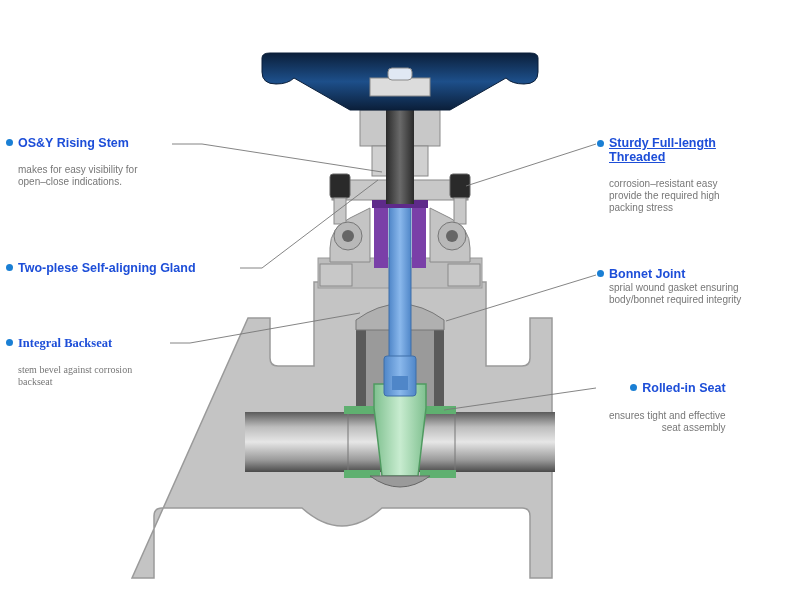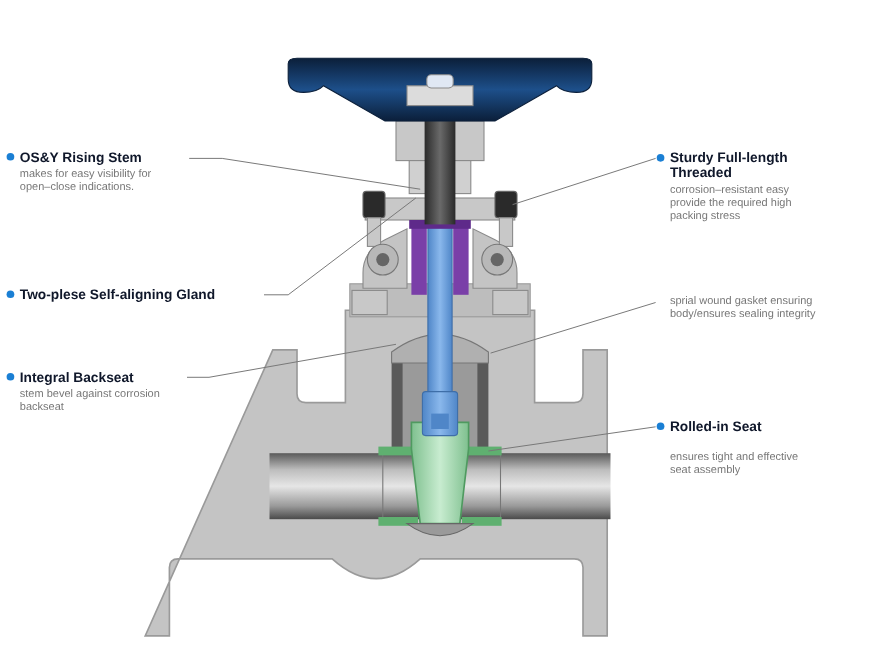--- a/index.html
+++ b/index.html
@@ -1,20 +1,20 @@
 <!DOCTYPE html>
 <html><head>
 <meta charset="utf-8">
 <style>
   html, body { margin:0; padding:0; background:#ffffff; }
   body { width:800px; height:600px; position:relative; overflow:hidden; font-family:"Liberation Sans", sans-serif; }
   #diagram { position:absolute; left:0; top:0; }
   .callout { position:absolute; }
-  .callout .title { font-weight:bold; font-size:12.5px; color:#0f172a; line-height:14px; white-space:nowrap; }
-  .callout .desc { font-size:10px; color:#777; line-height:12px; margin-top:3px; white-space:pre-line; }
+  .callout .title { font-weight:bold; font-size:12.5px; color:#1d4ed8; line-height:14px; white-space:nowrap; }
+  .callout .desc { font-size:10px; color:#777; line-height:12px; margin-top:14px; white-space:pre-line; }
   .bullet { display:inline-block; width:7px; height:7px; border-radius:50%; margin-right:5px; vertical-align:1px; }
 </style>
 </head>
 <body>
 
 <svg id="diagram" width="800" height="600" viewBox="0 0 800 600">
   <defs>
     <linearGradient id="pipeGrad" x1="0" y1="0" x2="0" y2="1">
       <stop offset="0" stop-color="#5a5a5a"></stop>
       <stop offset="0.25" stop-color="#bdbdbd"></stop>
@@ -117,39 +117,40 @@
   </g>
 </svg>
 
 <div class="callout" style="left:6px; top:136px;">
   <div class="title"><span class="bullet" style="background:#1a7fd4"></span><span>OS&amp;Y Rising Stem</span></div>
   <div class="desc" style="margin-left:12px">makes for easy visibility for
 open–close indications.</div>
 </div>
 
 <div class="callout" style="left:597px; top:136px;">
-  <div class="title" style="white-space:pre-line; display:flex;"><span class="bullet" style="background:#1a7fd4; margin-top:4px; flex:none;"></span><span>Sturdy Full-length
+  <div class="title" style="white-space:pre-line; display:flex;text-decoration:underline;"><span class="bullet" style="background:#1a7fd4; margin-top:4px; flex:none;"></span><span>Sturdy Full-length
 Threaded</span></div>
   <div class="desc" style="margin-left:12px">corrosion–resistant easy
 provide the required high
 packing stress</div>
 </div>
 
 <div class="callout" style="left:6px; top:261px;text-align:right;">
   <div class="title"><span class="bullet" style="background:#1a7fd4"></span><span>Two-plese Self-aligning Gland</span></div>
 </div>
 
 <div class="callout" style="left:597px; top:267px;">
+  <div class="title"><span class="bullet" style="background:#1a7fd4"></span><span>Bonnet Joint</span></div>
   <div class="desc" style="margin-left:12px; margin-top:1px">sprial wound gasket ensuring
-body/ensures sealing integrity</div>
+body/bonnet required integrity</div>
 </div>
 
-<div class="callout" style="left:6px; top:336px;">
+<div class="callout" style="left:6px; top:336px;font-family:Liberation Serif, serif;">
   <div class="title"><span class="bullet" style="background:#1a7fd4"></span><span>Integral Backseat</span></div>
   <div class="desc" style="margin-left:12px">stem bevel against corrosion
 backseat</div>
 </div>
 
-<div class="callout" style="left:597px; top:381px;">
+<div class="callout" style="left:597px; top:381px;text-align:right;">
   <div class="title"><span class="bullet" style="background:#1a7fd4"></span><span>Rolled-in Seat</span></div>
   <div class="desc" style="margin-left:12px; margin-top:15px">ensures tight and effective
 seat assembly</div>
 </div>
 
 </body></html>

